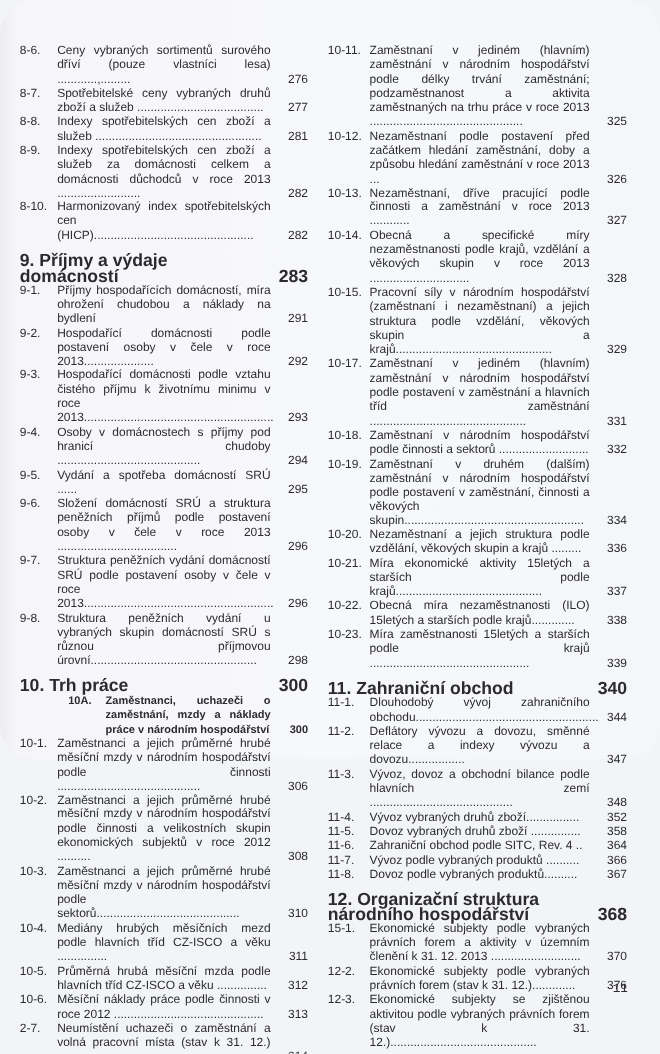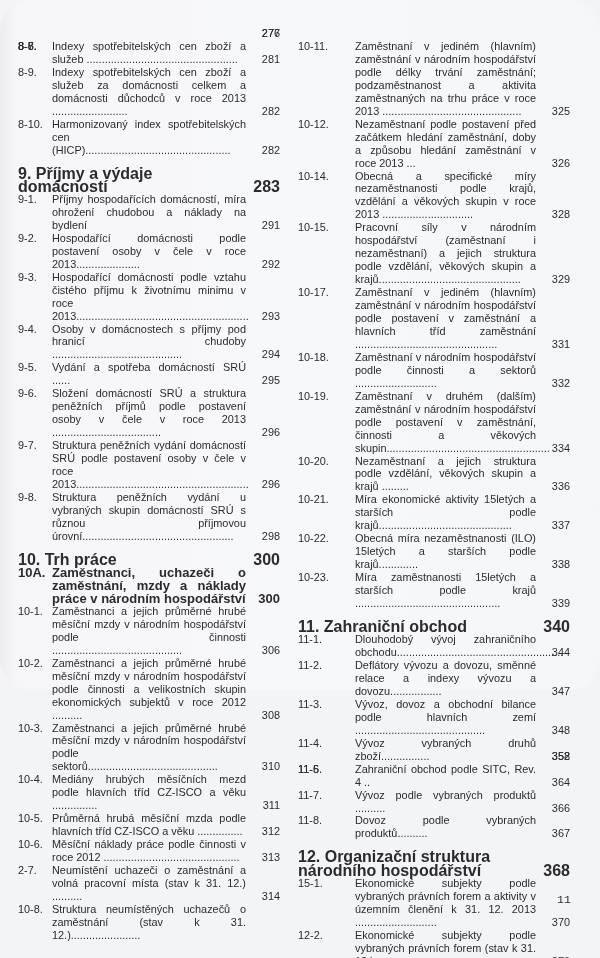--- a/index.html
+++ b/index.html
@@ -17,50 +17,52 @@
   .col { position: absolute; top: 40px; }
   .col.left { left: 18px; width: 262px; }
   .col.right { left: 298px; width: 272px; }
   .entry {
     position: relative; font-size: 10.9px; line-height: 12.95px;
     padding-right: 34px;
   }
   .entry .num { position: absolute; left: 0; top: 0; }
   .entry .txt { display: block; text-align: justify; }
   .col.left .entry .txt { margin-left: 34px; }
-  .col.right .entry .txt { margin-left: 57px; }
+  .col.right .entry .txt { margin-left: 38px; }
   .entry .pg {
     position: absolute; right: 0; bottom: 0; text-align: right;
   }
   .section {
     position: relative; font-weight: bold; font-size: 16px;
     line-height: 13.2px; padding-right: 34px; margin-top: 10px;
   }
   .section .pg { position: absolute; right: 0; bottom: 0; font-weight: bold; text-align: right; }
-  .subsection { position: relative; font-weight: bold; font-size: 13px; line-height: 13px; padding-right: 34px; }
+  .subsection { position: relative; font-weight: bold; font-size: 10px; line-height: 13px; padding-right: 34px; margin-left: 44px; }
   .subsection .num { position: absolute; left: 0; top: 0; }
   .subsection .txt { display: block; margin-left: 34px; text-align: justify; }
   .subsection .pg { position: absolute; right: 0; bottom: 0; }
   .folio {
     position: absolute; left: 557px; top: 893px; font-size: 11.5px; color: #2b2b2e; font-family: Liberation Mono, monospace;
   }
 </style>
 </head>
 <body>
 
 <div class="page">
 
   <div class="col left">
     <div id="L-top">
         <div class="entry">
           <span class="num">8-6.</span>
+          <span class="txt">Ceny vybraných sortimentů surového dříví (pouze vlastníci lesa) ............,.........</span>
           <span class="pg">276</span>
         </div>
         <div class="entry">
           <span class="num">8-7.</span>
+          <span class="txt">Spotřebitelské ceny vybraných druhů zboží a služeb ......................................</span>
           <span class="pg">277</span>
         </div>
         <div class="entry">
           <span class="num">8-8.</span>
           <span class="txt">Indexy spotřebitelských cen zboží a služeb ..................................................</span>
           <span class="pg">281</span>
         </div>
         <div class="entry">
           <span class="num">8-9.</span>
           <span class="txt">Indexy spotřebitelských cen zboží a služeb za domácnosti celkem a domácnosti důchodců v roce 2013 .........................</span>
@@ -177,20 +179,25 @@
           <span class="num">10-11.</span>
           <span class="txt">Zaměstnaní v jediném (hlavním) zaměstnání v národním hospodářství podle délky trvání zaměstnání; podzaměstnanost a aktivita zaměstnaných na trhu práce v roce 2013 ..............................................</span>
           <span class="pg">325</span>
         </div>
         <div class="entry">
           <span class="num">10-12.</span>
           <span class="txt">Nezaměstnaní podle postavení před začátkem hledání zaměstnání, doby a způsobu hledání zaměstnání v roce 2013 ...</span>
           <span class="pg">326</span>
         </div>
         <div class="entry">
+          <span class="num">10-13.</span>
+          <span class="txt">Nezaměstnaní, dříve pracující podle činnosti a zaměstnání v roce 2013 ............</span>
+          <span class="pg">327</span>
+        </div>
+        <div class="entry">
           <span class="num">10-14.</span>
           <span class="txt">Obecná a specifické míry nezaměstnanosti podle krajů, vzdělání a věkových skupin v roce 2013 ..............................</span>
           <span class="pg">328</span>
         </div>
         <div class="entry">
           <span class="num">10-15.</span>
           <span class="txt">Pracovní síly v národním hospodářství (zaměstnaní i nezaměstnaní) a jejich struktura podle vzdělání, věkových skupin a krajů...............................................</span>
           <span class="pg">329</span>
         </div>
         <div class="entry">
@@ -249,20 +256,21 @@
           <span class="txt">Vývoz, dovoz a obchodní bilance podle hlavních zemí ...........................................</span>
           <span class="pg">348</span>
         </div>
         <div class="entry">
           <span class="num">11-4.</span>
           <span class="txt">Vývoz vybraných druhů zboží................</span>
           <span class="pg">352</span>
         </div>
         <div class="entry">
           <span class="num">11-5.</span>
+          <span class="txt">Dovoz vybraných druhů zboží ...............</span>
           <span class="pg">358</span>
         </div>
         <div class="entry">
           <span class="num">11-6.</span>
           <span class="txt">Zahraniční obchod podle SITC, Rev. 4 ..</span>
           <span class="pg">364</span>
         </div>
         <div class="entry">
           <span class="num">11-7.</span>
           <span class="txt">Vývoz podle vybraných produktů ..........</span>

